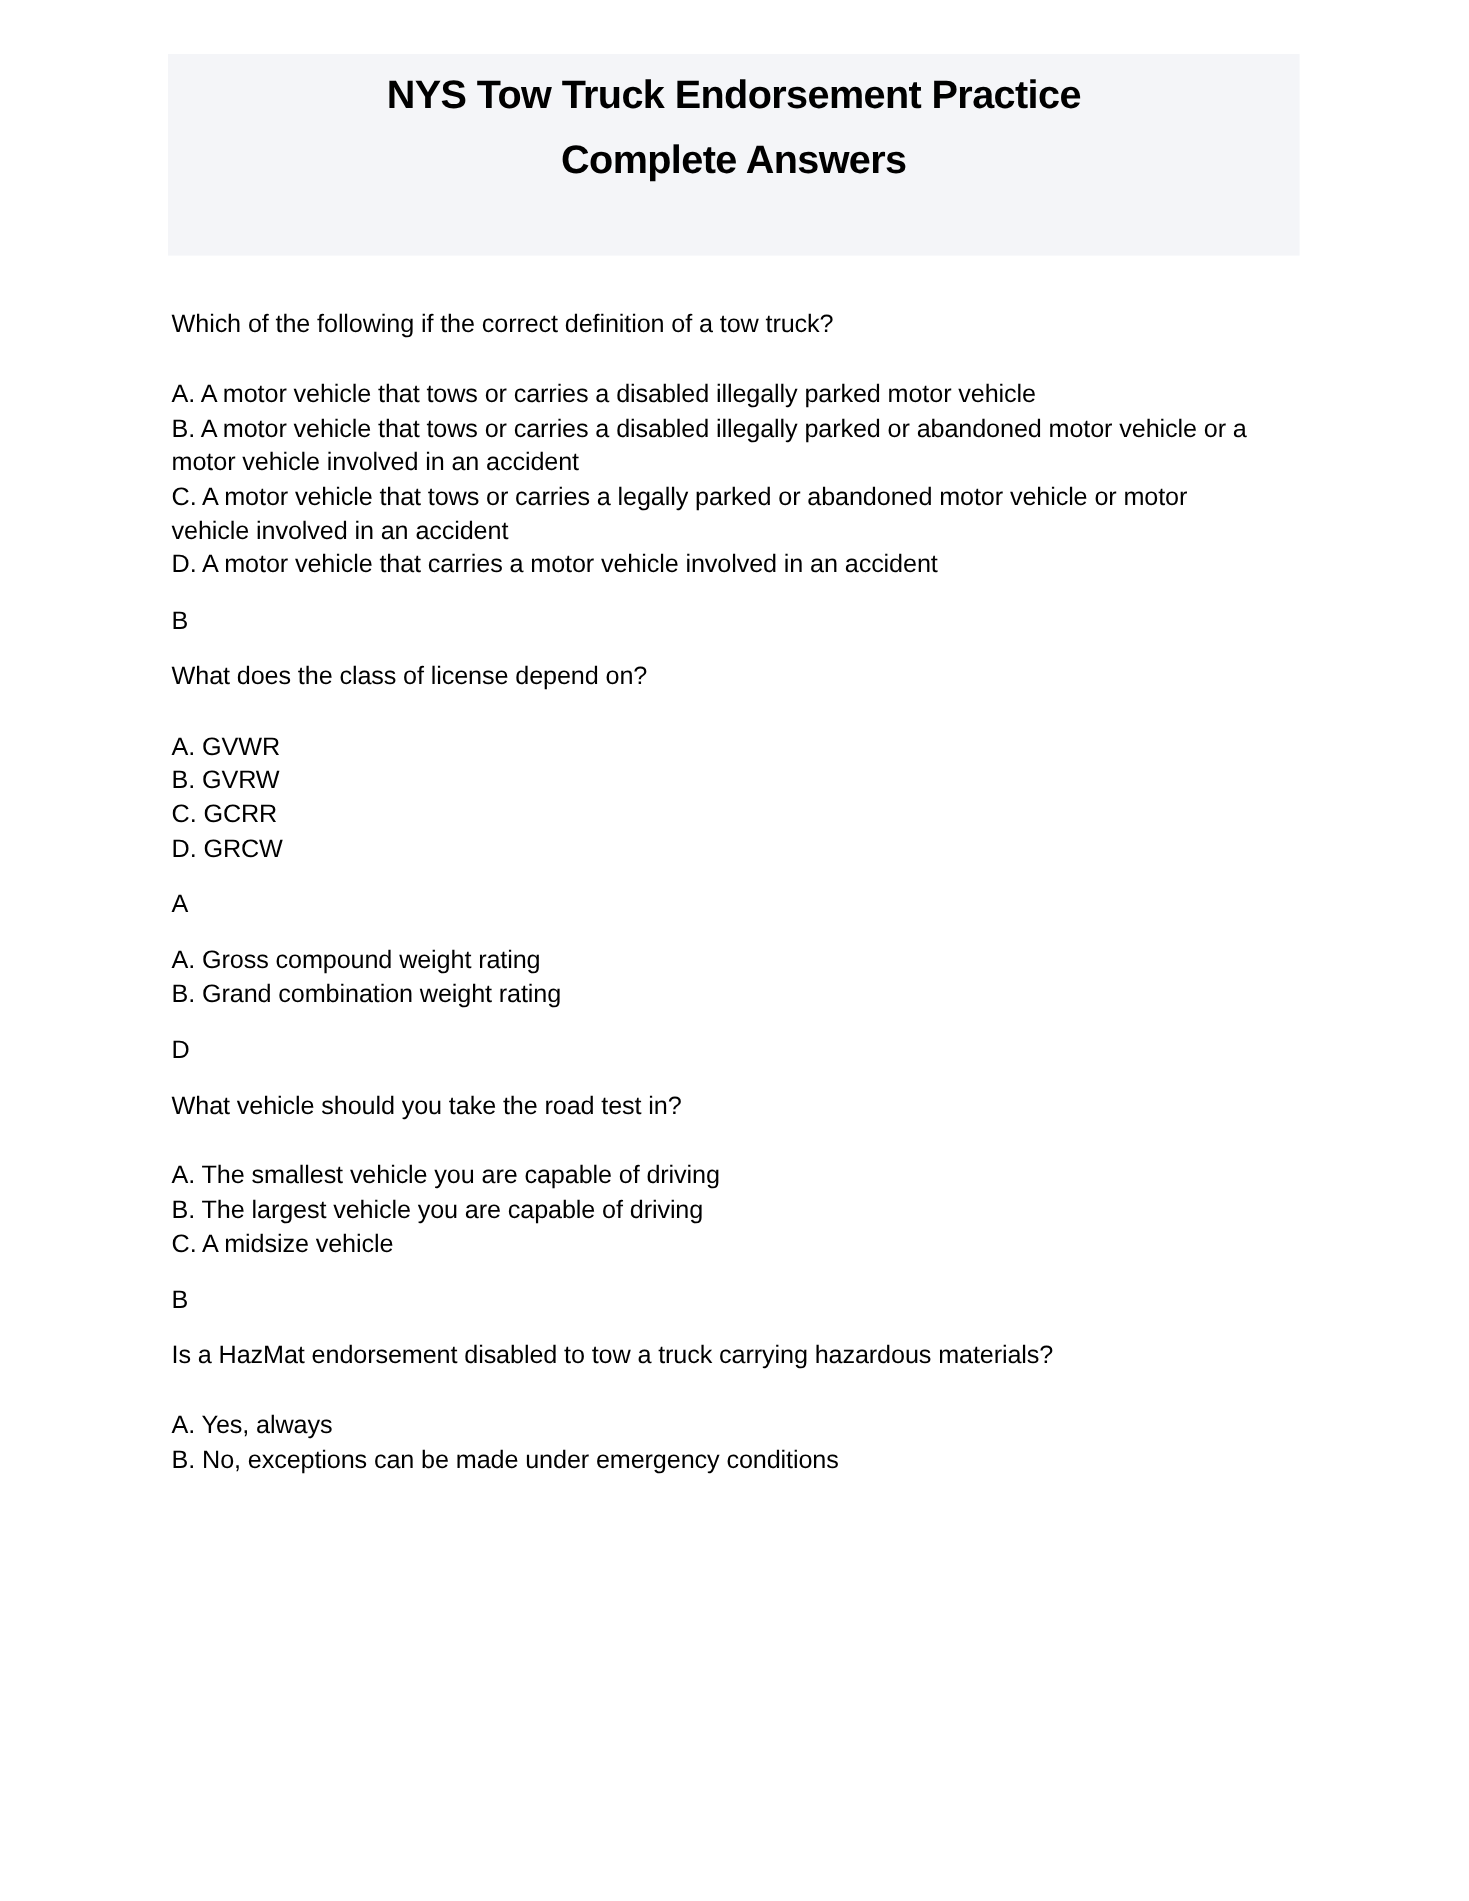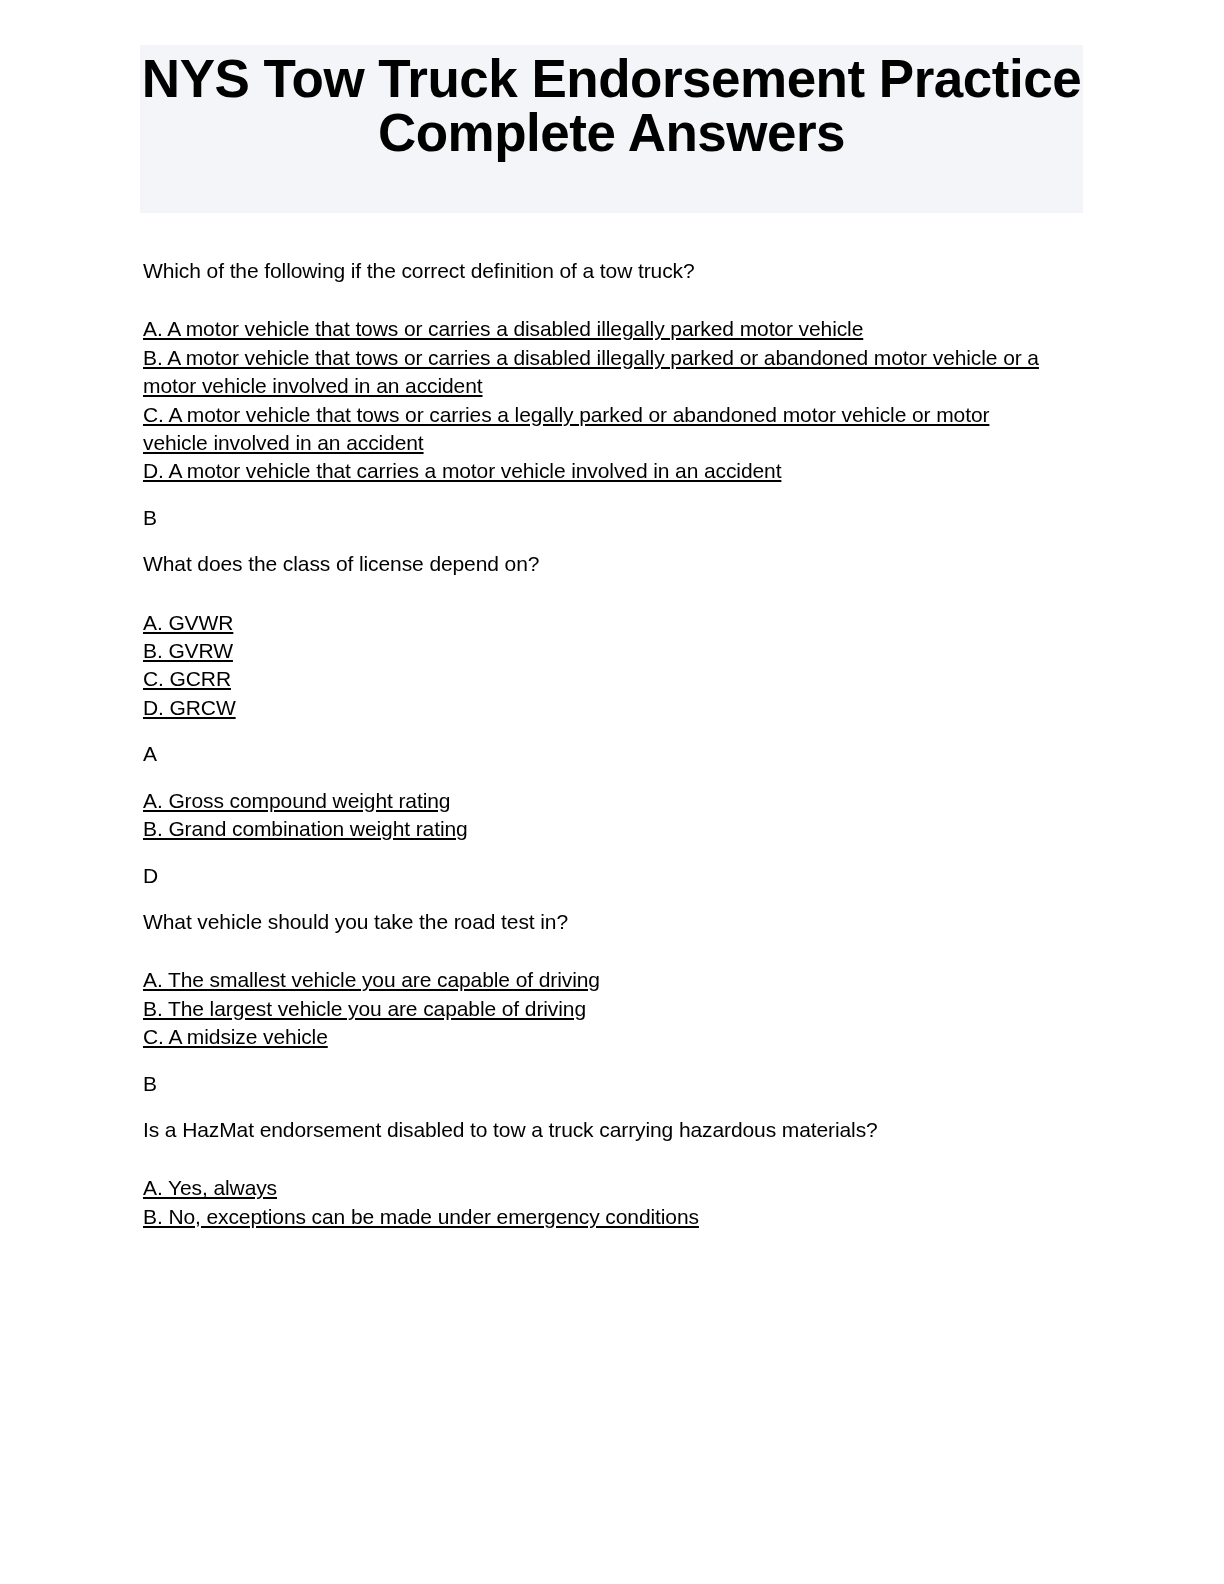--- a/index.html
+++ b/index.html
@@ -20,38 +20,38 @@
     position: absolute;
     left: 140px;
     top: 45px;
     width: 943px;
     height: 168px;
     box-sizing: border-box;
     padding-top: 7px;
     background: #f4f5f8;
     text-align: center;
     font-weight: bold;
-    font-size: 53px;
+    font-size: 33px;
     line-height: 54px;
     letter-spacing: -0.5px;
     white-space: nowrap;
   }
   .doc-body {
     position: absolute;
     left: 143px;
     top: 257px;
     width: 915px;
     font-size: 21px;
     line-height: 28.4px;
     letter-spacing: -0.1px;
   }
   .q   { margin: 0 0 30px 0; }
   .opts { margin: 0 0 18px 0; }
   .ans { margin: 0 0 18px 0; }
-  .opt { margin: 0; text-decoration: underline; }
+  .opt { margin: 0; }
 </style>
 </head>
 <body>
 
 <div class="page">
 
   <div class="title-block">
     <div>NYS Tow Truck Endorsement Practice</div>
     <div>Complete Answers</div>
   </div>

